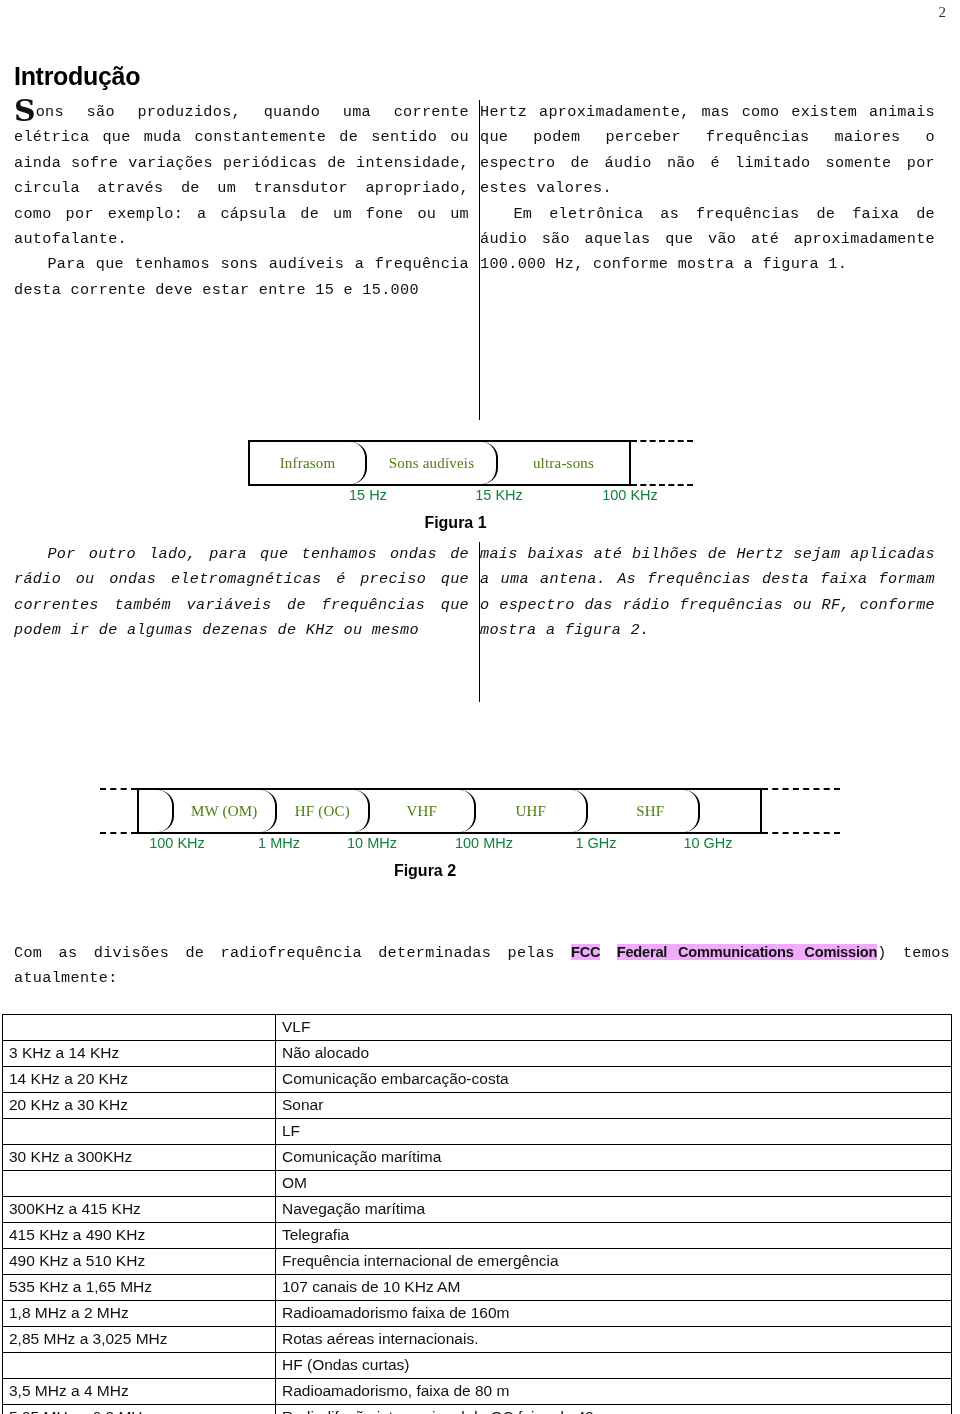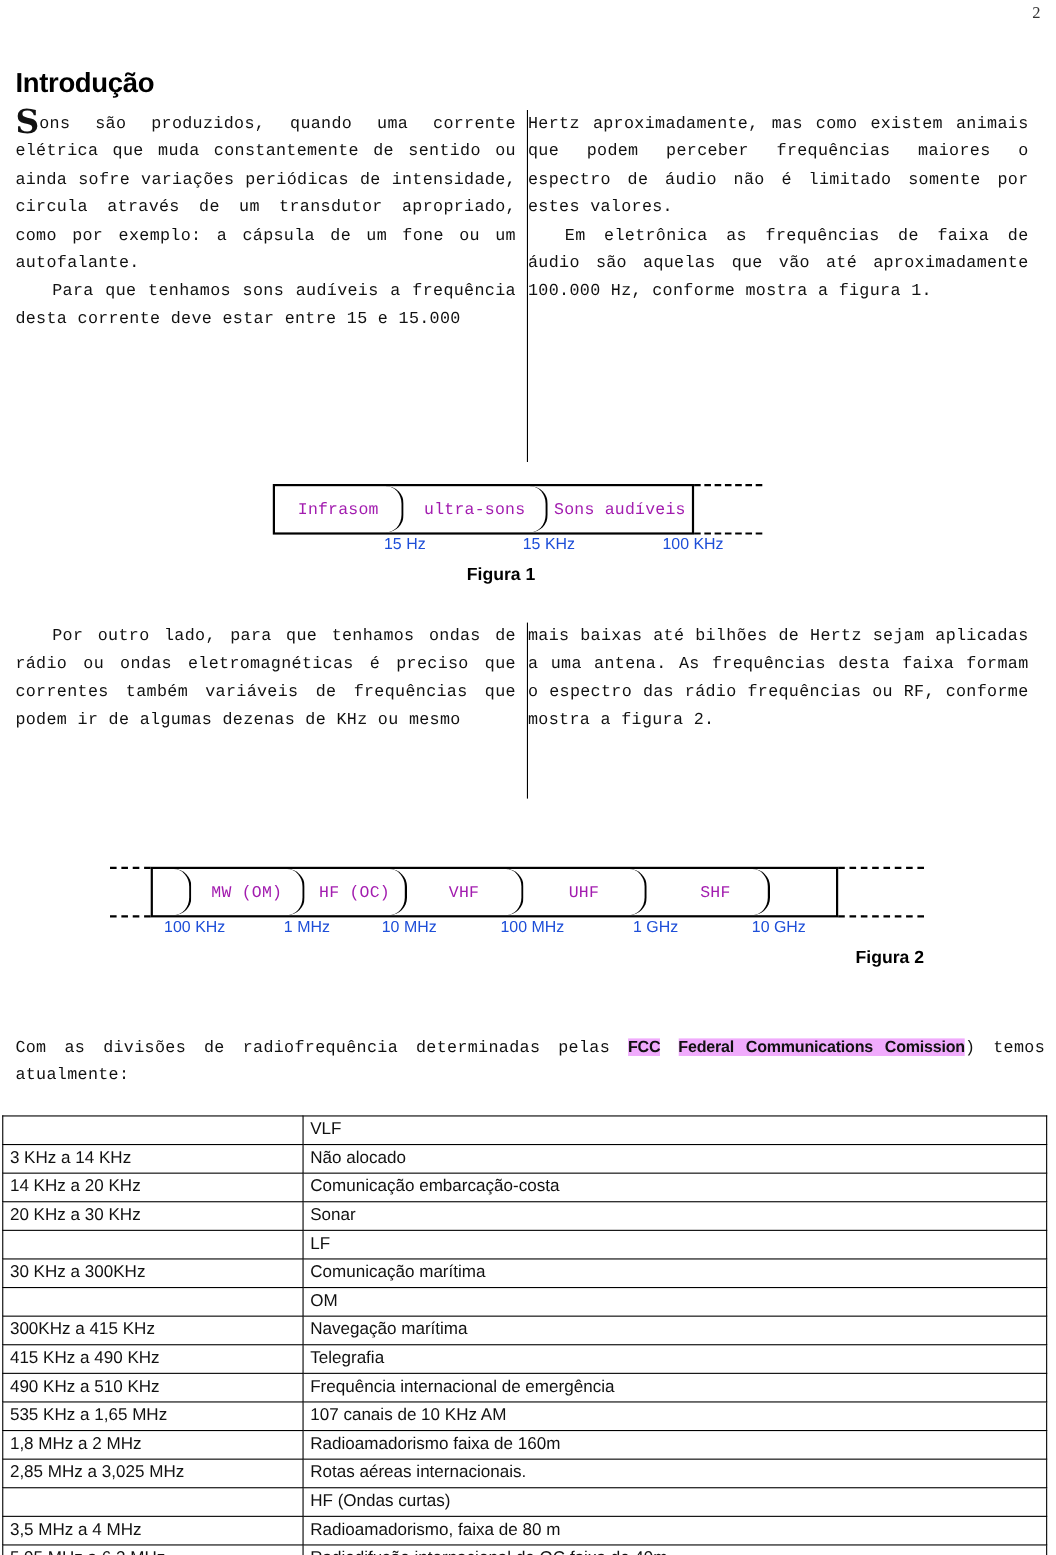--- a/index.html
+++ b/index.html
@@ -70,21 +70,21 @@
     vertical-align: -5px;
     letter-spacing: 0;
   }
 
   
   #block1 { left: 14px; top: 100px; width: 940px; }
   #block1 .col-left { height: 320px; }
   #block1 .col-right { height: 320px; }
 
   
-  #block2 { left: 14px; top: 566px; width: 940px; }
+  #block2 { left: 14px; top: 542px; width: 940px; font-style: italic; }
   #block2 .col-left { height: 160px; }
   #block2 .col-right { height: 160px; }
 
   
   .figure {
     position: absolute;
   }
   .figcaption {
     text-align: center;
     font-family: "Liberation Sans", sans-serif;
@@ -116,37 +116,37 @@
     display: flex;
     border-top: 2.5px solid #000;
     border-bottom: 2.5px solid #000;
     border-left: 2.5px solid #000;
     border-right: 2.5px solid #000;
   }
   .sp-cell {
     display: flex;
     align-items: center;
     justify-content: center;
-    font-family: Liberation Mono, monospace;
+    font-family: Liberation Serif, serif;
     font-size: 15px;
-    color: #a21caf;
+    color: #4d7c0f;
     border-right: 2.5px solid #000;
     box-sizing: border-box;
     letter-spacing: 0.2px;
     border-radius: 16px;
   }
   .sp-cell:last-child { border-right: none; }
   .sp-cell.blank { border-right: none; }
 
   .sp-ticks {
     position: relative;
     height: 24px;
     font-family: "Liberation Sans", sans-serif;
     font-size: 14.5px;
-    color: #1d4ed8;
+    color: #15803d;
   }
   .sp-tick {
     position: absolute;
     top: 1px;
     transform: translateX(-50%);
     white-space: nowrap;
   }
 
   #figure1 { left: 248px; top: 440px; width: 445px; }
   #figure2 { left: 100px; top: 788px; width: 740px; }
@@ -208,22 +208,22 @@
   <div class="col col-right">
     <p>Hertz aproximadamente, mas como existem animais que podem perceber frequências maiores o espectro de áudio não é limitado somente por estes valores.</p>
     <p class="indent">Em eletrônica as frequências de faixa de áudio são aquelas que vão até aproximadamente 100.000 Hz, conforme mostra a figura 1.</p>
   </div>
 </div>
 
 <div class="figure" id="figure1">
   <div class="spectrum">
     <div class="sp-box" style="width:380px;">
       <div class="sp-cell" style="width:117px;">Infrasom</div>
+      <div class="sp-cell" style="width:131px;">Sons audíveis</div>
       <div class="sp-cell" style="width:131px;">ultra-sons</div>
-      <div class="sp-cell" style="width:131px;">Sons audíveis</div>
     </div>
     <div class="sp-dash" style="width:65px;"></div>
   </div>
   <div class="sp-ticks">
     <div class="sp-tick" style="left:120px;">15 Hz</div>
     <div class="sp-tick" style="left:251px;">15 KHz</div>
     <div class="sp-tick" style="left:382px;">100 KHz</div>
   </div>
   <div class="figcaption" style="margin-left:-30px;">Figura 1</div>
 </div>
@@ -243,21 +243,21 @@
     <div class="sp-dash" style="width:78px;"></div>
   </div>
   <div class="sp-ticks">
     <div class="sp-tick" style="left:77px;">100 KHz</div>
     <div class="sp-tick" style="left:179px;">1 MHz</div>
     <div class="sp-tick" style="left:272px;">10 MHz</div>
     <div class="sp-tick" style="left:384px;">100 MHz</div>
     <div class="sp-tick" style="left:496px;">1 GHz</div>
     <div class="sp-tick" style="left:608px;">10 GHz</div>
   </div>
-  <div class="figcaption" style="margin-left:-90px;text-align:right;">Figura 2</div>
+  <div class="figcaption" style="margin-left:-90px;">Figura 2</div>
 </div>
 
 <div class="colblock" id="block2">
   <div class="col col-left">
     <p class="indent">Por outro lado, para que tenhamos ondas de rádio ou ondas eletromagnéticas é preciso que correntes também variáveis de frequências que podem ir de algumas dezenas de KHz ou mesmo</p>
   </div>
   <div class="col col-right">
     <p>mais baixas até bilhões de Hertz sejam aplicadas a uma antena. As frequências desta faixa formam o espectro das rádio frequências ou RF, conforme mostra a figura 2.</p>
   </div>
 </div>

